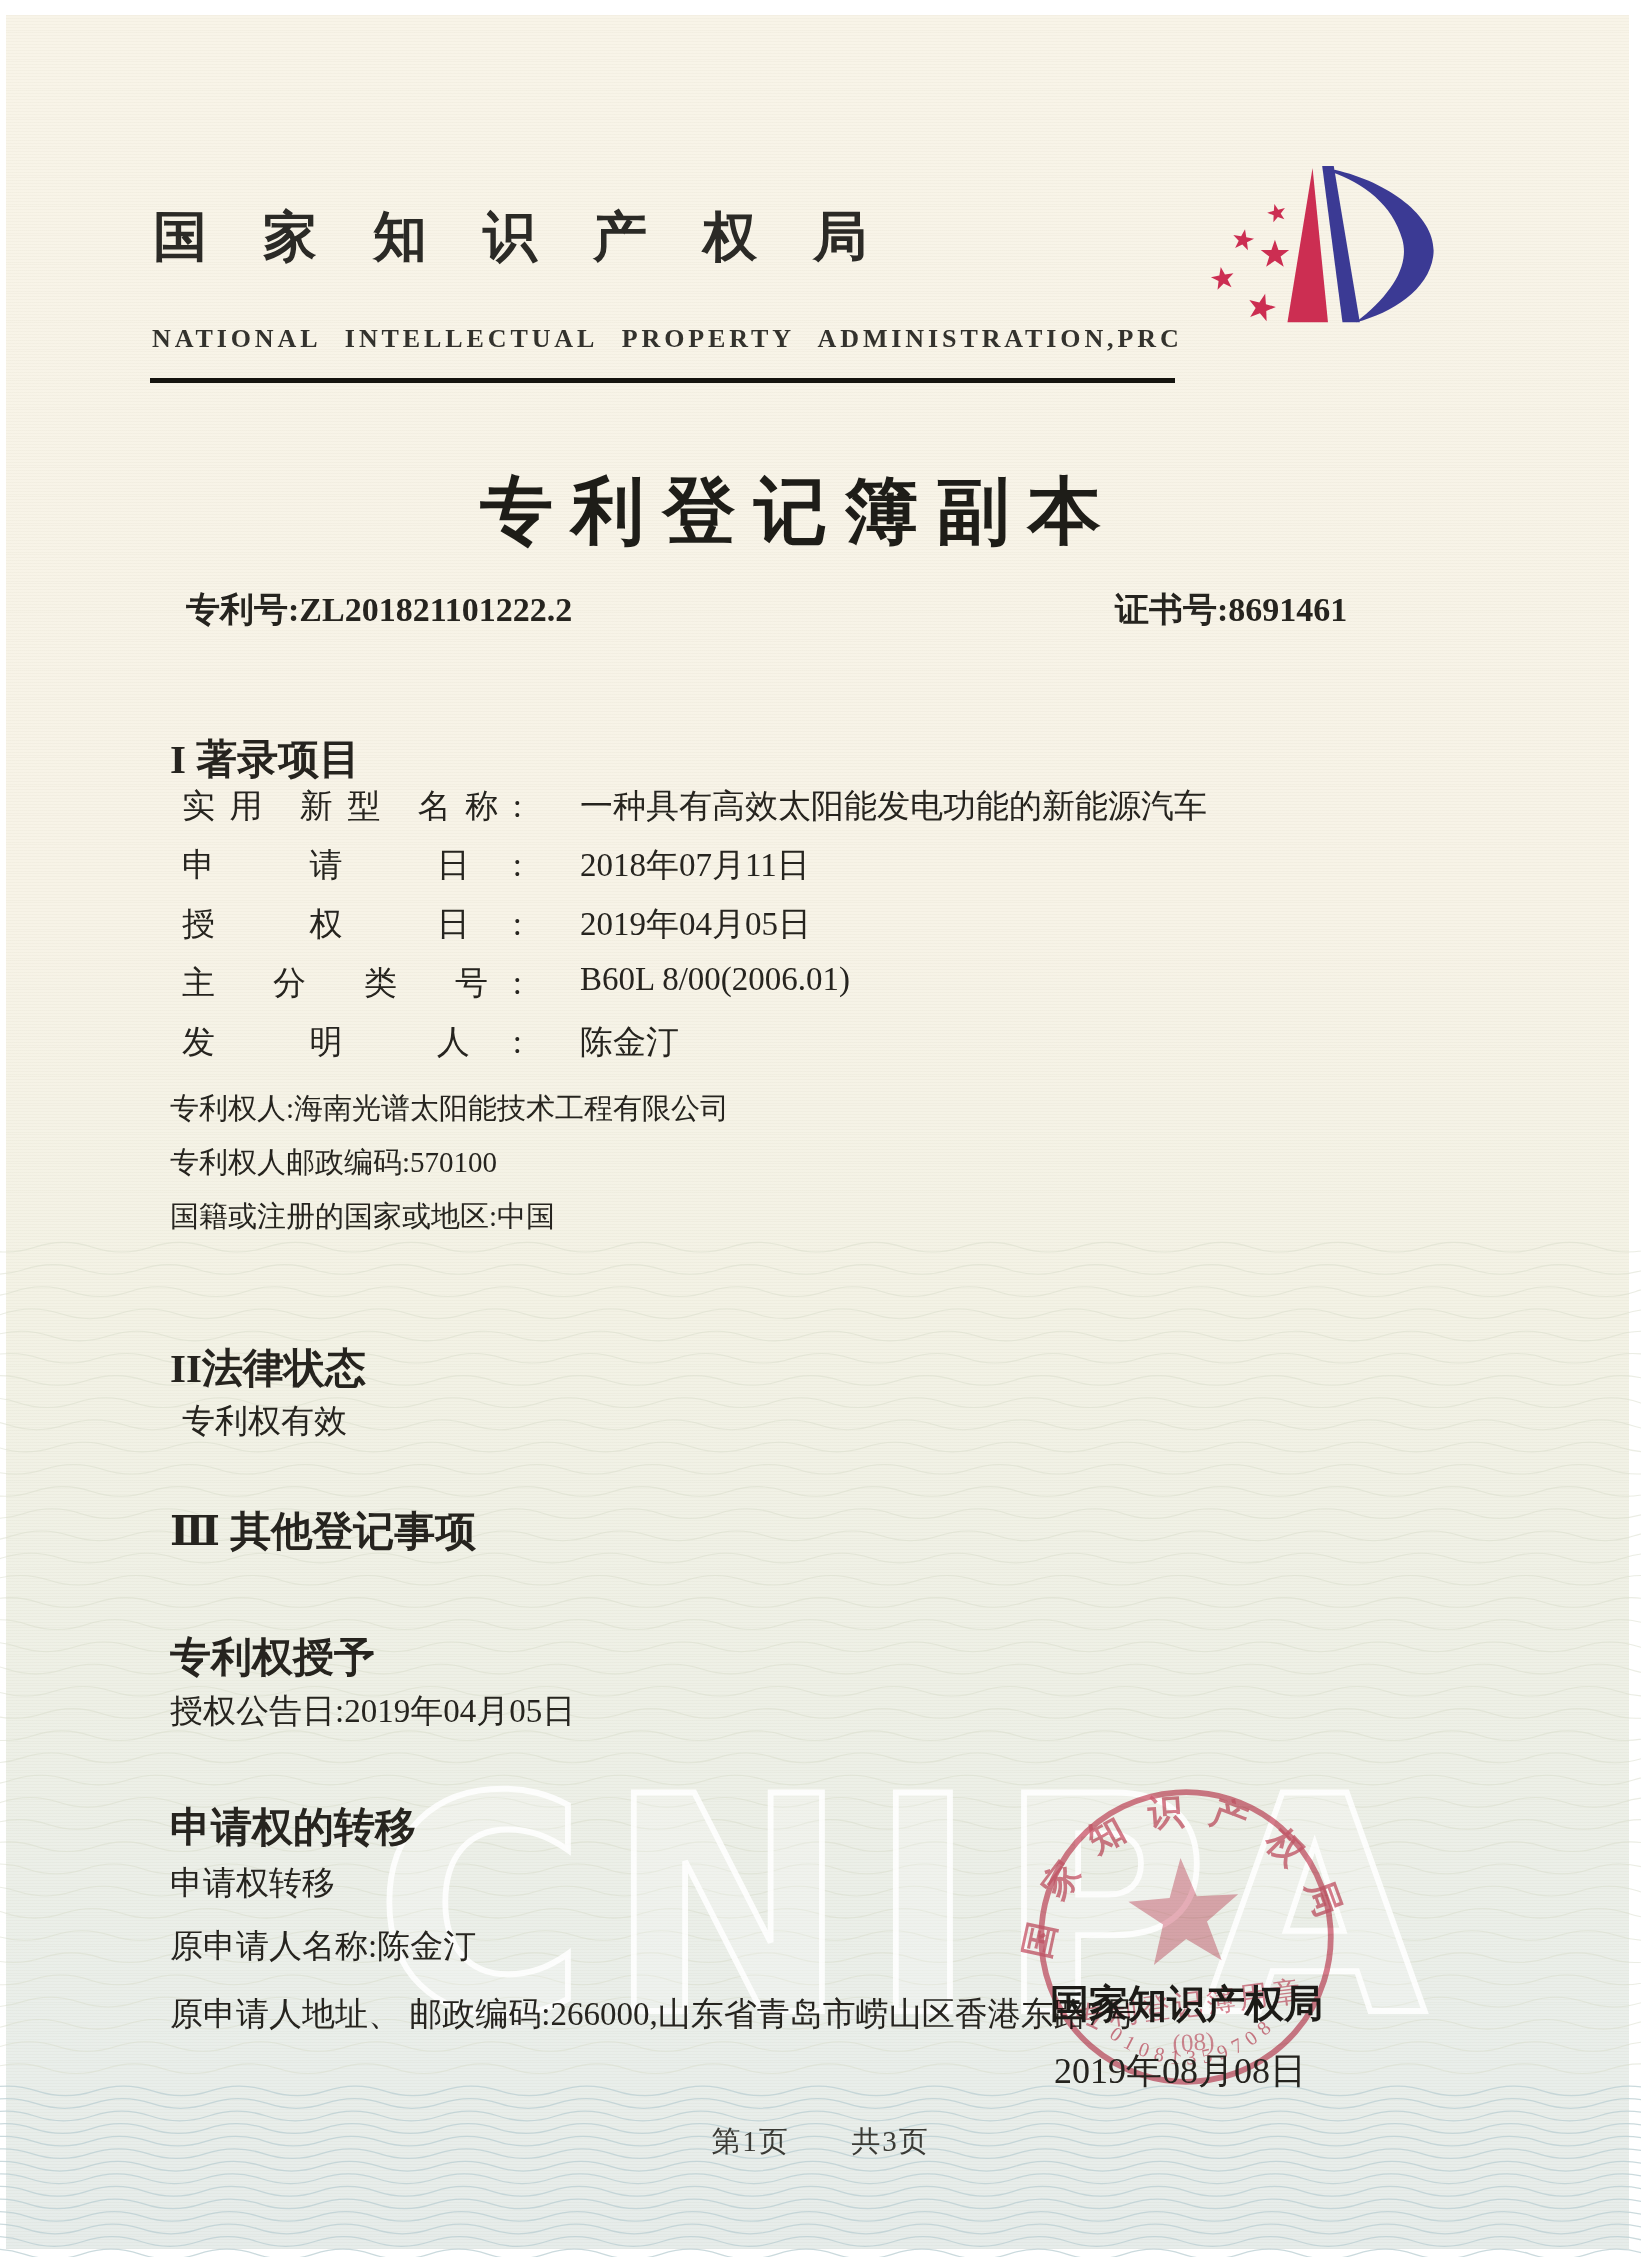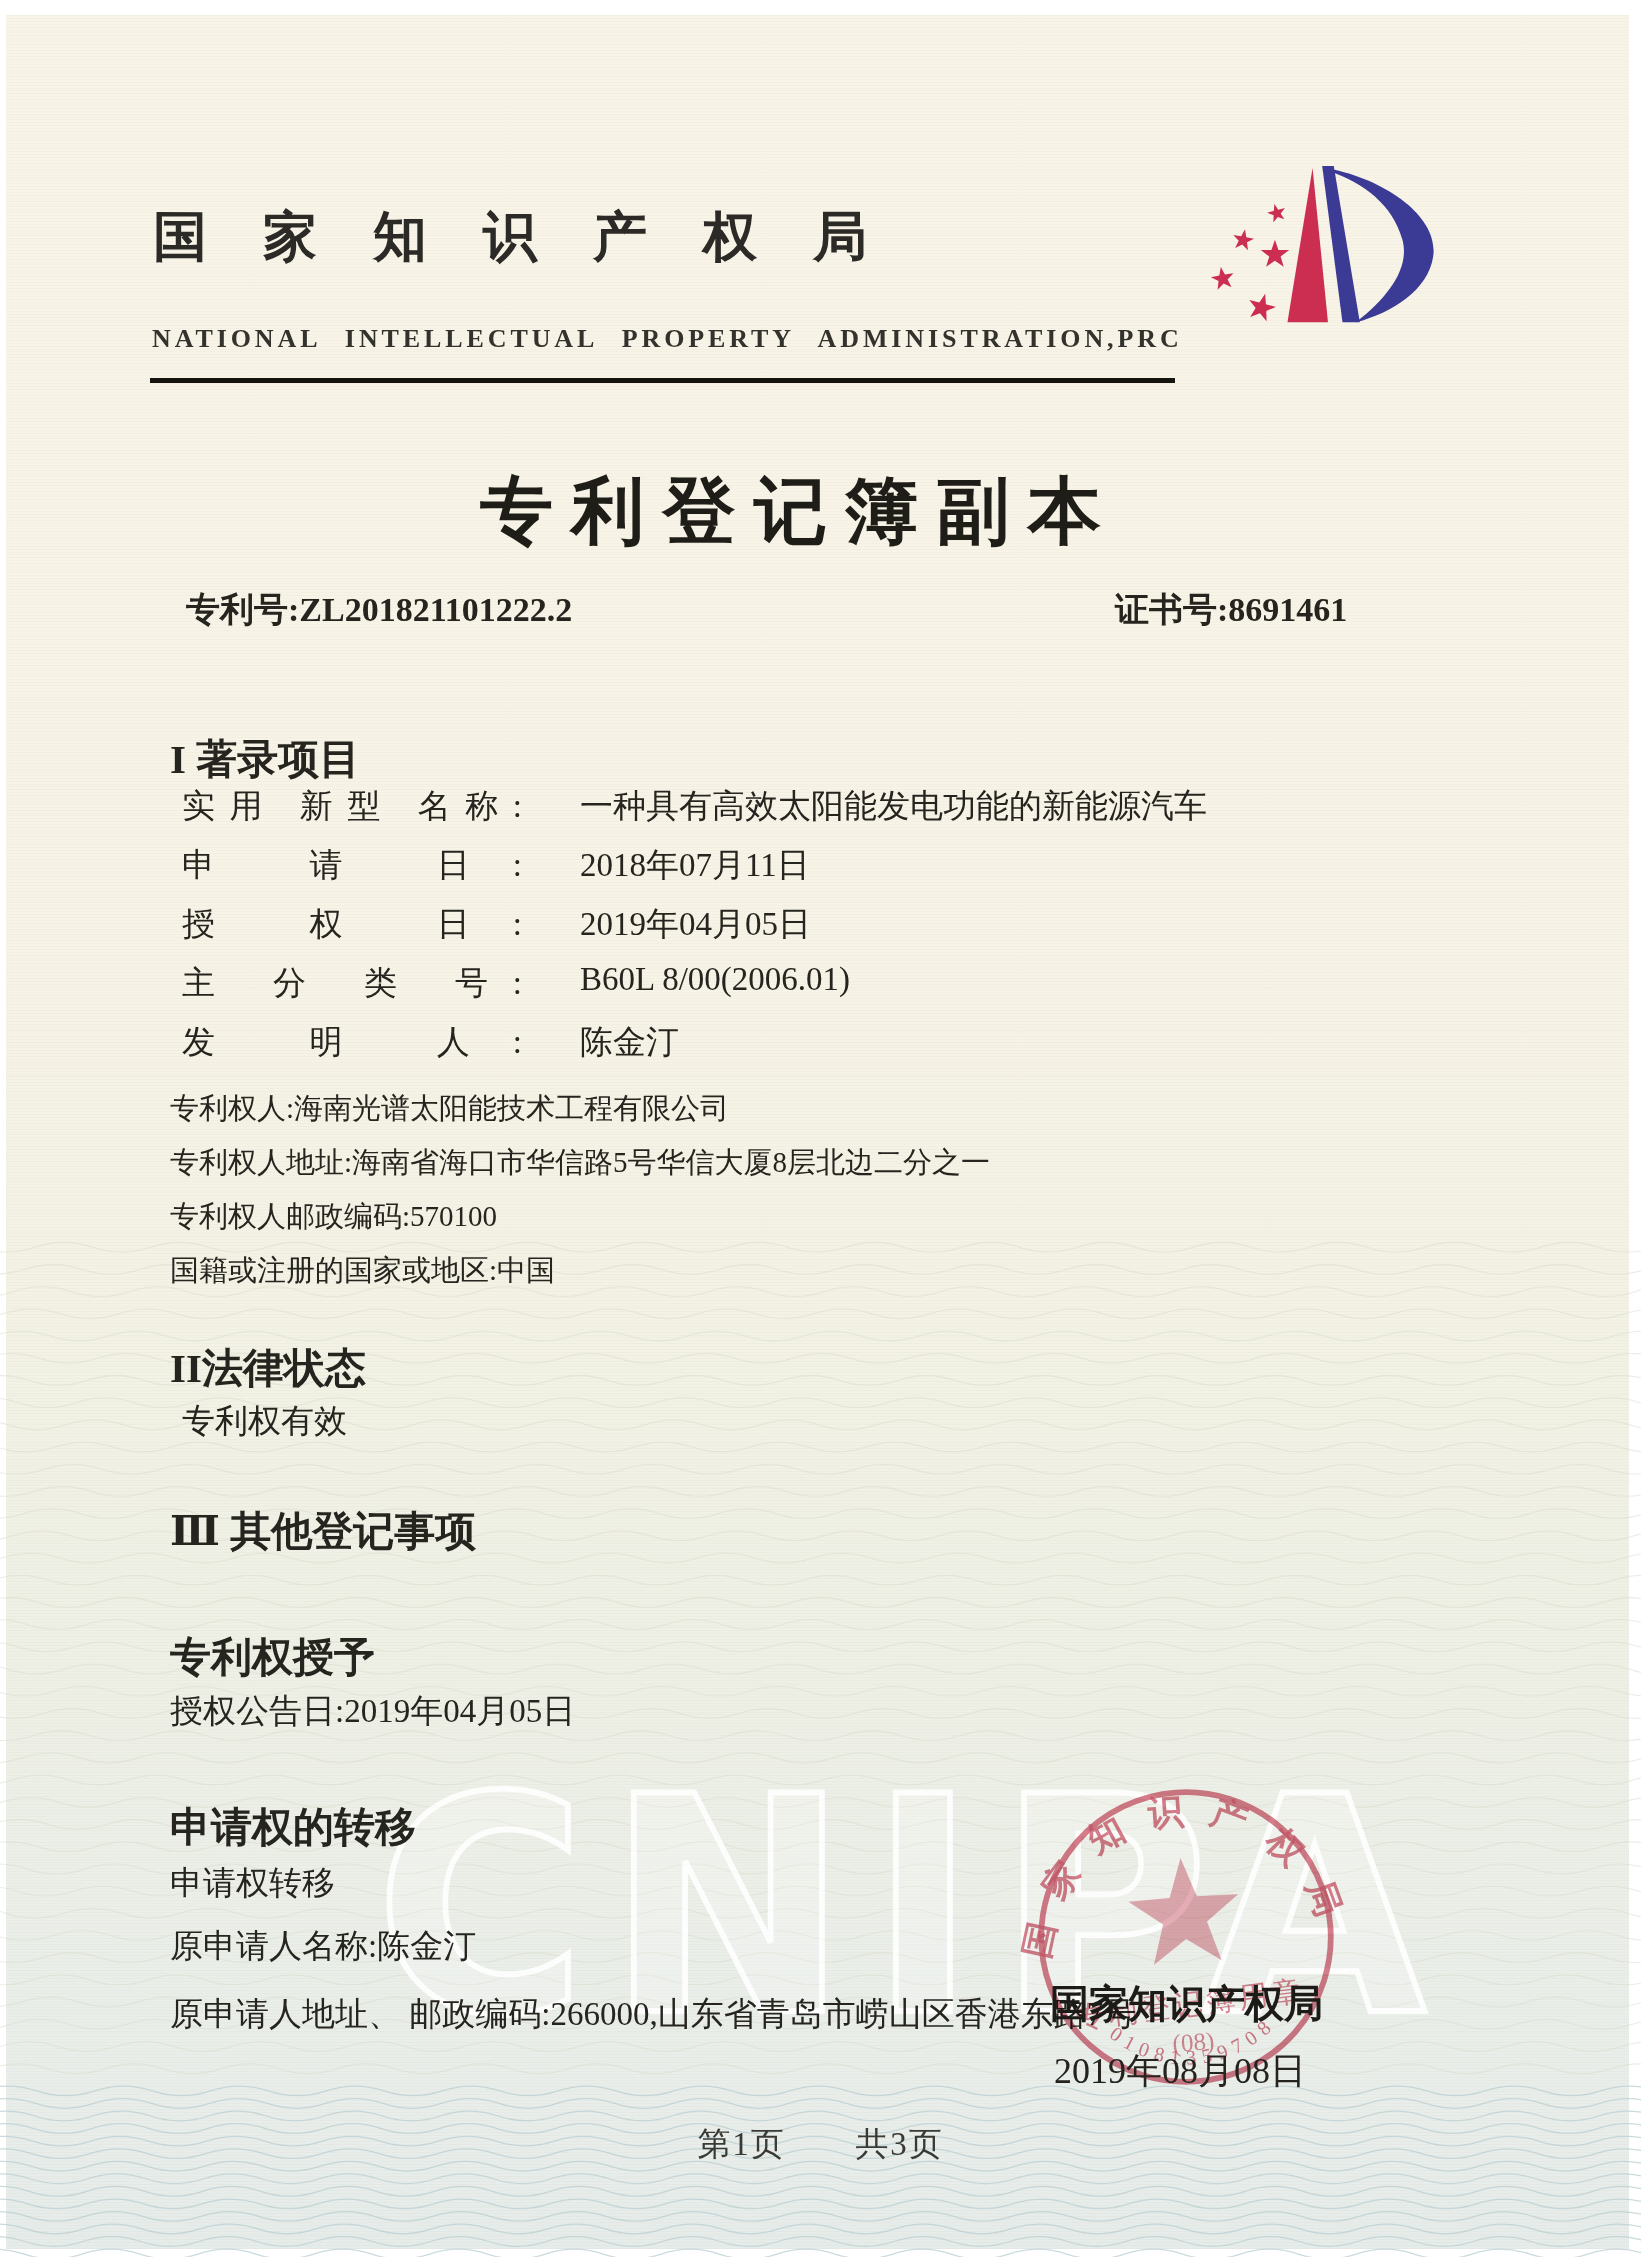--- a/index.html
+++ b/index.html
@@ -67,21 +67,21 @@
     color:rgba(255,255,255,0.22);
     -webkit-text-stroke:5.8px rgba(255,255,255,0.85);
     transform:scaleY(1.04);
     white-space:nowrap;
   }
   .stamp{
     left:1020px;top:1771px;z-index:4;position:absolute;
     mix-blend-mode:multiply;opacity:0.9;transform:rotate(-4deg);
   }
   .footer{
-    left:0;right:0;top:2122px;text-align:center;font-size:33px;z-index:3;
+    left:0;right:0;top:2122px;text-align:center;font-size:29px;z-index:3;
     position:absolute;color:#3a3a35;letter-spacing:1.9px;
   }
 </style>
 </head>
 <body>
 
 <div class="paper"></div>
 
 <svg id="waves" viewBox="0 0 1700 2338" width="1641" height="2257">
     <path d="M -84 1292 q 30 -10 60 0 q 30 10 60 0 q 30 -10 60 0 q 30 10 60 0 q 30 -10 60 0 q 30 10 60 0 q 30 -10 60 0 q 30 10 60 0 q 30 -10 60 0 q 30 10 60 0 q 30 -10 60 0 q 30 10 60 0 q 30 -10 60 0 q 30 10 60 0 q 30 -10 60 0 q 30 10 60 0 q 30 -10 60 0 q 30 10 60 0 q 30 -10 60 0 q 30 10 60 0 q 30 -10 60 0 q 30 10 60 0 q 30 -10 60 0 q 30 10 60 0 q 30 -10 60 0 q 30 10 60 0 q 30 -10 60 0 q 30 10 60 0 q 30 -10 60 0 q 30 10 60 0 q 30 -10 60 0 q 30 10 60 0" fill="none" stroke="#d8dbc9" stroke-width="1.1" opacity="0.5"></path>
@@ -173,21 +173,20 @@
   <div class="bib-row">
     <span class="bib-label">主 分 类 号:</span><span class="bib-value">B60L 8/00(2006.01)</span>
   </div>
   <div class="bib-row">
     <span class="bib-label">发 明 人:</span><span class="bib-value">陈金汀</span>
   </div>
 </div>
 
 <div class="patentee">
   <div>专利权人:海南光谱太阳能技术工程有限公司</div>
-  <div>专利权人地址:海南省海口市华信路5号华信大厦8层北边二分之一</div>
   <div>专利权人邮政编码:570100</div>
   <div>国籍或注册的国家或地区:中国</div>
 </div>
 
 <div class="abs h-sec sec2">II法律状态</div>
 <div class="abs t-line status">专利权有效</div>
 
 <div class="abs h-sec sec3">Ⅲ 其他登记事项</div>
 <div class="abs h-sec grant-h">专利权授予</div>
 <div class="abs t-line grant-l">授权公告日:2019年04月05日</div>

